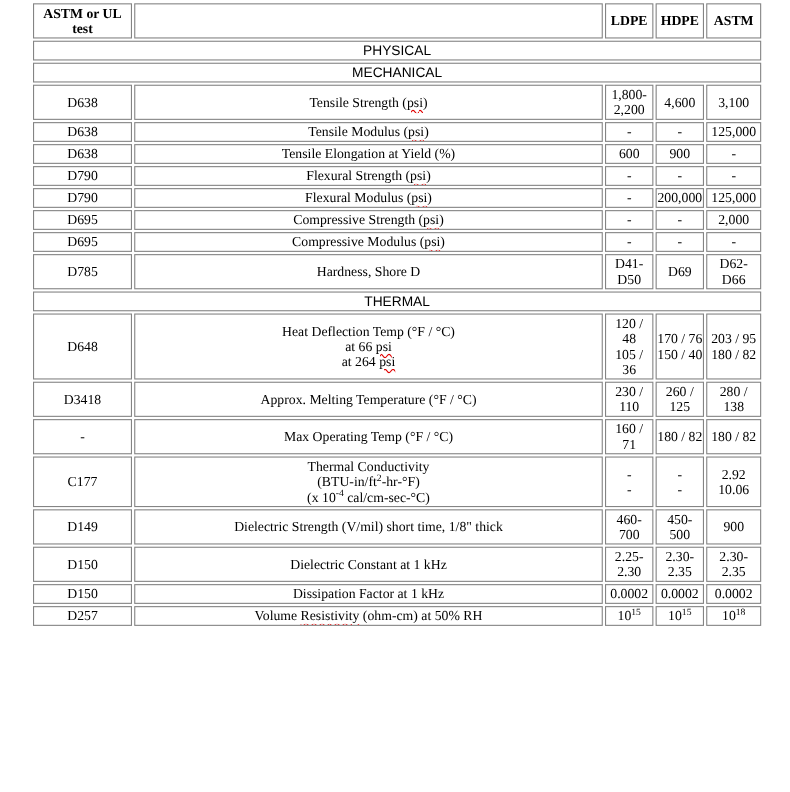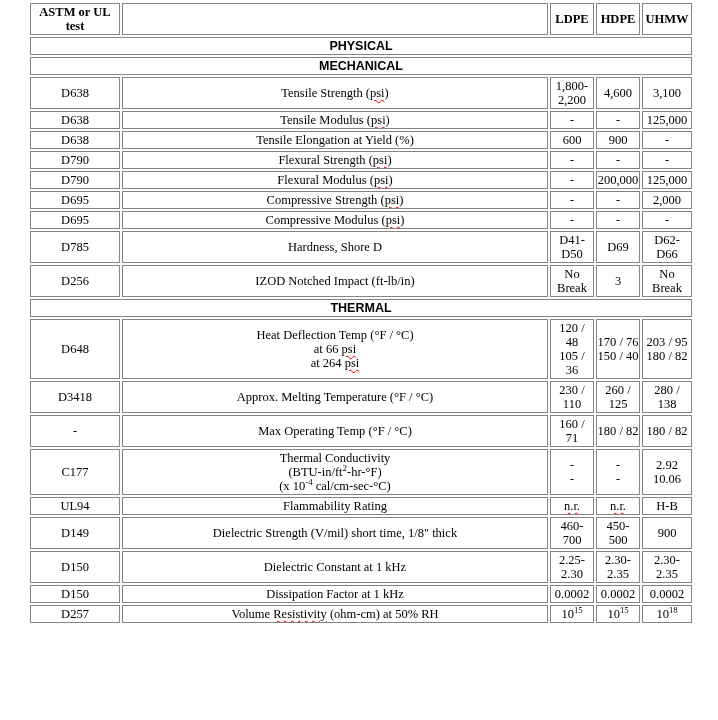--- a/index.html
+++ b/index.html
@@ -22,21 +22,21 @@
     vertical-align:middle;
     padding:1px 1px;
     font-size:12.5px;
     line-height:14px;
     font-weight:normal;
     overflow:hidden;
   }
   thead th{font-weight:bold;}
   td.section{
     font-family:"Liberation Sans","DejaVu Sans",sans-serif;
-    font-weight:bold;
+    font-weight:normal;
     font-size:12.5px;
   }
   td.val{white-space:nowrap;padding:1px 0;}
   sup{font-size:0.7em;line-height:0;}
   .misspell{
     text-decoration-line:underline;
     text-decoration-style:wavy;
     text-decoration-color:#e00000;
     text-decoration-thickness:1px;
     text-underline-offset:2px;
@@ -53,21 +53,21 @@
       <col style="width:44px">
       <col style="width:44px">
       <col style="width:50px">
     </colgroup>
     <thead>
       <tr>
         <th>ASTM or UL test</th>
         <th></th>
         <th>LDPE</th>
         <th>HDPE</th>
-        <th>UHMW</th>
+        <th>ASTM</th>
       </tr>
     </thead>
     <tbody id="table-body">
   <tr>
     <td class="section" colspan="5">PHYSICAL</td>
   </tr>
 
 
 
   <tr>
@@ -131,27 +131,20 @@
   </tr>
 
   <tr>
     <td class="test">D785</td>
     <td class="prop">Hardness, Shore D</td>
     <td class="val">D41-<br>D50</td>
     <td class="val">D69</td>
     <td class="val">D62-<br>D66</td>
   </tr>
 
-  <tr>
-    <td class="test">D256</td>
-    <td class="prop">IZOD Notched Impact (ft-lb/in)</td>
-    <td class="val">No<br>Break</td>
-    <td class="val">3</td>
-    <td class="val">No<br>Break</td>
-  </tr>
 
   <tr>
     <td class="section" colspan="5">THERMAL</td>
   </tr>
 
 
   <tr>
     <td class="test">D648</td>
     <td class="prop">Heat Deflection Temp (°F / °C)<br>at 66 <span class="misspell">psi</span><br>at 264 <span class="misspell">psi</span></td>
     <td class="val">120 /<br>48<br>105 /<br>36</td>
@@ -176,27 +169,20 @@
   </tr>
 
   <tr>
     <td class="test">C177</td>
     <td class="prop">Thermal Conductivity<br>(BTU-in/ft<sup>2</sup>-hr-°F)<br>(x 10<sup>-4</sup> cal/cm-sec-°C)</td>
     <td class="val">-<br>-</td>
     <td class="val">-<br>-</td>
     <td class="val">2.92<br>10.06</td>
   </tr>
 
-  <tr>
-    <td class="test">UL94</td>
-    <td class="prop">Flammability Rating</td>
-    <td class="val"><span class="misspell">n.r.</span></td>
-    <td class="val"><span class="misspell">n.r.</span></td>
-    <td class="val">H-B</td>
-  </tr>
 
 
   <tr>
     <td class="test">D149</td>
     <td class="prop">Dielectric Strength (V/mil) short time, 1/8" thick</td>
     <td class="val">460-<br>700</td>
     <td class="val">450-<br>500</td>
     <td class="val">900</td>
   </tr>
 

